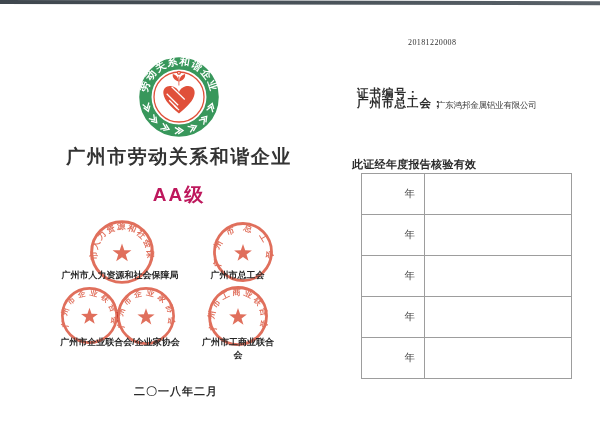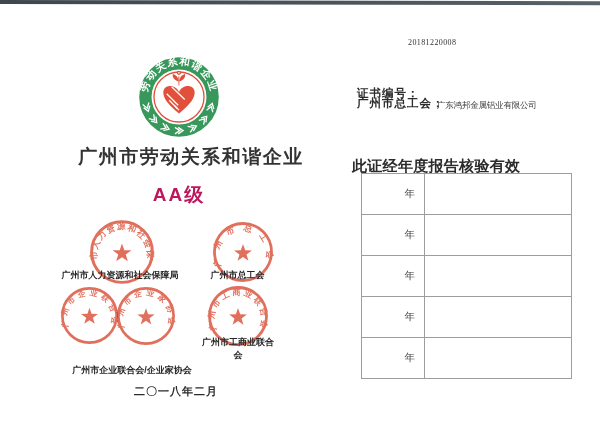--- a/index.html
+++ b/index.html
@@ -12,21 +12,21 @@
   .top-edge{
     position:absolute;left:0;top:0;width:600px;height:4px;
     background:linear-gradient(90deg,#3f474e 0%,#4a535a 55%,#5a6269 100%);
     transform:rotate(0.12deg);transform-origin:left top;
   }
   
   .emblem{position:absolute;left:138px;top:56px;width:82px;height:82px;}
   .cert-title{
     position:absolute;left:0;top:144px;width:358px;
     text-align:center;font-size:19px;font-weight:bold;color:#333;
-    letter-spacing:1.5px;margin:0;padding-left:12px;
+    letter-spacing:1.5px;margin:0;
   }
   .cert-grade{
     position:absolute;left:0;top:182px;width:358px;
     text-align:center;font-size:19px;font-weight:bold;color:#be185d;
     letter-spacing:2px;margin:0;
   }
   .stamp{position:absolute;mix-blend-mode:multiply;opacity:.88;}
   .stamp text{font-family:"Liberation Sans",sans-serif;font-weight:bold;fill:#dc5b45;}
   .stamp-a{left:89px;top:219px;width:66px;height:66px;}
   .stamp-b{left:212px;top:221px;width:62px;height:62px;}
@@ -36,21 +36,21 @@
   .stamp-a text{font-size:13px;letter-spacing:2px;}
   .stamp-b text{font-size:13.5px;letter-spacing:13px;}
   .stamp-c text,.stamp-d text{font-size:13px;letter-spacing:6px;}
   .stamp-e text{font-size:13px;letter-spacing:4.5px;}
   .stamp-label{
     position:absolute;font-size:9px;font-weight:bold;color:#262626;
     text-align:center;letter-spacing:0px;
   }
   .label-1{left:40px;top:269px;width:160px;}
   .label-2{left:190px;top:269px;width:95px;}
-  .label-3{left:42px;top:336px;width:180px;margin-top:28px;}
+  .label-3{left:30px;top:336px;width:180px;}
   .label-4{left:198px;top:336px;width:80px;}
   .issue-date{
     position:absolute;left:40px;top:356px;width:272px;text-align:center;
     font-size:11px;font-weight:bold;color:#2b2b2b;letter-spacing:1px;margin-top:28px;
   }
   
   .field-label{
     position:absolute;font-size:11.5px;font-weight:bold;color:#2b2b2b;
     letter-spacing:1px;white-space:nowrap;
   }
@@ -61,21 +61,21 @@
     letter-spacing:0.4px;
   }
   .holder-label{left:357px;top:96px;}
   .holder-value{
     position:absolute;left:437px;top:100px;
     font-family:"Liberation Serif",serif;font-size:8.5px;color:#3a3a3a;
     letter-spacing:-0.2px;white-space:nowrap;text-align:right;
   }
   .table-title{
     position:absolute;left:352px;top:157px;
-    font-size:15px;font-weight:bold;color:#2b2b2b;letter-spacing:0.3px;
+    font-size:11px;font-weight:bold;color:#2b2b2b;letter-spacing:0.3px;
   }
   .verify-table{
     position:absolute;left:361px;top:173px;width:196px;height:195px;
     border-collapse:collapse;table-layout:fixed;
   }
   .verify-table td{
     border:1px solid #9d9d9d;height:38px;
     font-family:"Liberation Serif",serif;font-size:10.5px;color:#3c3c3c;
   }
   .verify-table td.yr{width:52px;text-align:right;padding-right:9px;}

